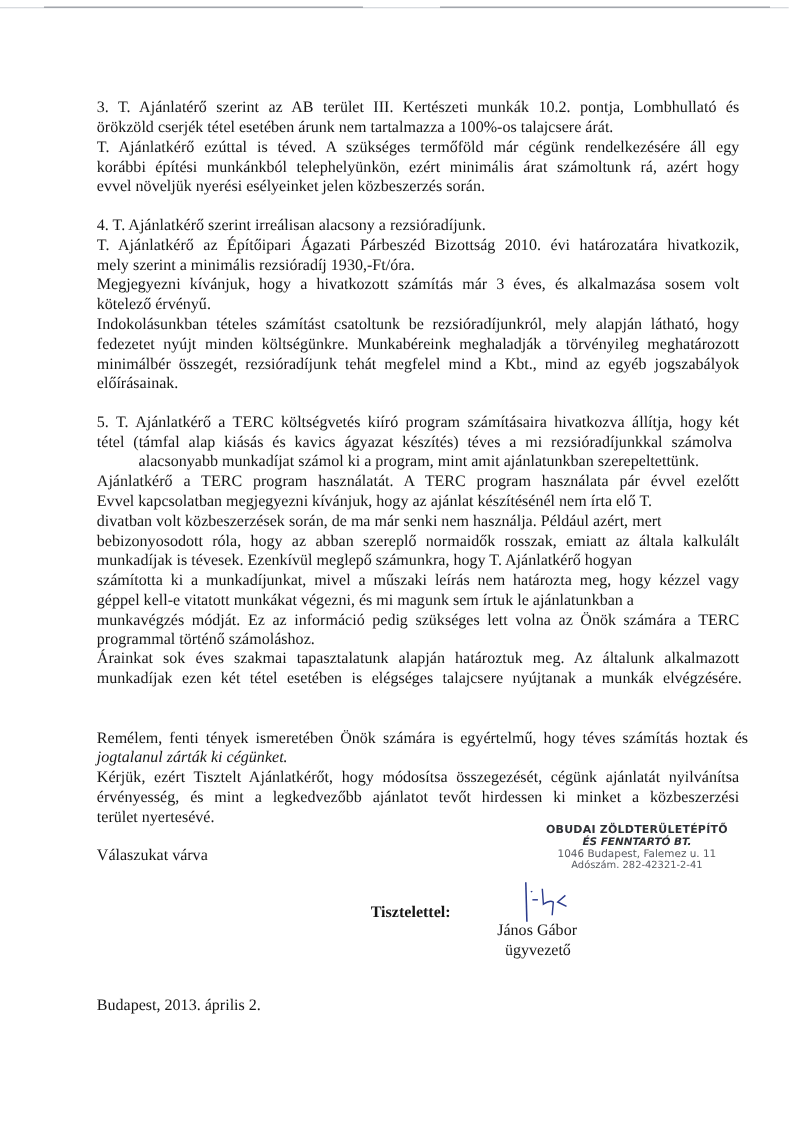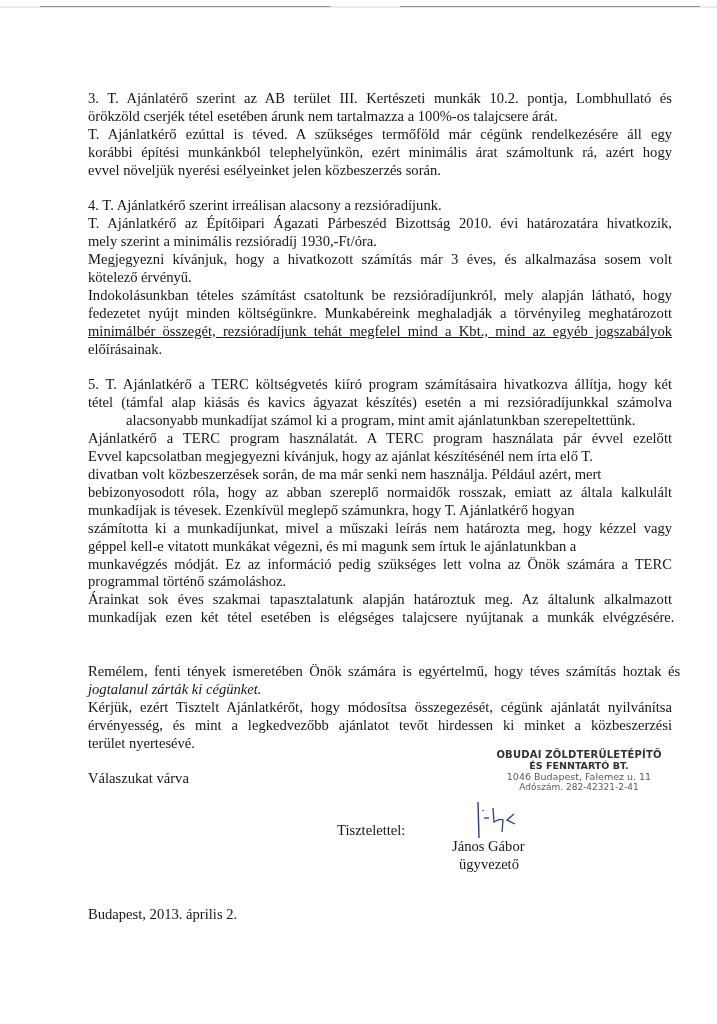--- a/index.html
+++ b/index.html
@@ -19,21 +19,21 @@
   .line { display:block; }
   .gap { height:17.9px; }
   .gap2 { height:35.8px; }
   .closing { position:absolute; font-family:"Liberation Serif", "DejaVu Serif", serif; font-size:14.6px; color:#161616; }
   .stamp {
     position:absolute; left:474px; top:749px; width:210px; text-align:center;
     font-family:"DejaVu Sans", "Liberation Sans", sans-serif; color:#2f3136;
     line-height:11px;
   }
   .stamp .s1 { font-size:10px; font-weight:bold; letter-spacing:0.2px; }
-  .stamp .s2 { font-size:9.5px; font-weight:bold; }
+  .stamp .s2 { font-size:9.5px; font-weight:bold; font-style:italic; }
   .stamp .s3 { font-size:9.5px; color:#55585e; }
   .stamp .s4 { font-size:9px; color:#55585e; }
   .signature { position:absolute; left:470px; top:800px; width:70px; height:40px; }
 </style>
 </head>
 <body>
 
 <div class="scan-edge">
   <div class="seg1"></div>
   <div class="seg2"></div>
@@ -49,27 +49,27 @@
   </div>
   <div class="gap"></div>
   <div class="para">
     <span class="line" style="white-space: nowrap; display: block;">4. T. Ajánlatkérő szerint irreálisan alacsony a rezsióradíjunk.</span>
     <span class="line" style="white-space: nowrap; display: block; word-spacing: 4.97656px;">T. Ajánlatkérő az Építőipari Ágazati Párbeszéd Bizottság 2010. évi határozatára hivatkozik,</span>
     <span class="line" style="white-space: nowrap; display: block;">mely szerint a minimális rezsióradíj 1930,-Ft/óra.</span>
     <span class="line" style="white-space: nowrap; display: block; word-spacing: 4.6276px;">Megjegyezni kívánjuk, hogy a hivatkozott számítás már 3 éves, és alkalmazása sosem volt</span>
     <span class="line" style="white-space: nowrap; display: block;">kötelező érvényű.</span>
     <span class="line" style="white-space: nowrap; display: block; word-spacing: 4.23264px;">Indokolásunkban tételes számítást csatoltunk be rezsióradíjunkról, mely alapján látható, hogy</span>
     <span class="line" style="white-space: nowrap; display: block; word-spacing: 4.1582px;">fedezetet nyújt minden költségünkre. Munkabéreink meghaladják a törvényileg meghatározott</span>
-    <span class="line" style="white-space: nowrap; display: block; word-spacing: 3.64915px; text-decoration: underline;">minimálbér összegét, rezsióradíjunk tehát megfelel mind a Kbt., mind az egyéb jogszabályok</span>
+    <span class="line" style="white-space: nowrap; display: block; word-spacing: 3.64915px;">minimálbér összegét, rezsióradíjunk tehát megfelel mind a Kbt., mind az egyéb jogszabályok</span>
     <span class="line" style="white-space: nowrap; display: block;">előírásainak.</span>
   </div>
   <div class="gap"></div>
   <div class="para">
     <span class="line" style="white-space: nowrap; display: block; word-spacing: 3.10677px;">5. T. Ajánlatkérő a TERC költségvetés kiíró program számításaira hivatkozva állítja, hogy két</span>
-    <span class="line" style="white-space: nowrap; display: block; word-spacing: 4.43099px;">tétel (támfal alap kiásás és kavics ágyazat készítés) esetén a mi rezsióradíjunkkal számolva</span>
+    <span class="line" style="white-space: nowrap; display: block; word-spacing: 4.43099px;">tétel (támfal alap kiásás és kavics ágyazat készítés) téves a mi rezsióradíjunkkal számolva</span>
     <span class="line" style="white-space: nowrap; display: block; margin-left: 38px;">alacsonyabb munkadíjat számol ki a program, mint amit ajánlatunkban szerepeltettünk.</span>
     <span class="line" style="white-space: nowrap; display: block; word-spacing: 6.20455px;">Ajánlatkérő a TERC program használatát. A TERC program használata pár évvel ezelőtt</span>
     <span class="line" style="white-space: nowrap; display: block;">Evvel kapcsolatban megjegyezni kívánjuk, hogy az ajánlat készítésénél nem írta elő T.</span>
     <span class="line" style="white-space: nowrap; display: block;">divatban volt közbeszerzések során, de ma már senki nem használja. Például azért, mert</span>
     <span class="line" style="white-space: nowrap; display: block; word-spacing: 4.79261px;">bebizonyosodott róla, hogy az abban szereplő normaidők rosszak, emiatt az általa kalkulált</span>
     <span class="line" style="white-space: nowrap; display: block;">munkadíjak is tévesek. Ezenkívül meglepő számunkra, hogy T. Ajánlatkérő hogyan</span>
     <span class="line" style="white-space: nowrap; display: block; word-spacing: 3.49399px;">számította ki a munkadíjunkat, mivel a műszaki leírás nem határozta meg, hogy kézzel vagy</span>
     <span class="line" style="white-space: nowrap; display: block;">géppel kell-e vitatott munkákat végezni, és mi magunk sem írtuk le ajánlatunkban a</span>
     <span class="line" style="white-space: nowrap; display: block; word-spacing: 3.23438px;">munkavégzés módját. Ez az információ pedig szükséges lett volna az Önök számára a TERC</span>
     <span class="line" style="white-space: nowrap; display: block;">programmal történő számoláshoz.</span>
@@ -87,21 +87,21 @@
 </div>
 
 <div class="stamp">
   <div class="s1">OBUDAI ZÖLDTERÜLETÉPÍTŐ</div>
   <div class="s2">ÉS FENNTARTÓ BT.</div>
   <div class="s3">1046 Budapest, Falemez u. 11</div>
   <div class="s4">Adószám. 282-42321-2-41</div>
 </div>
 
 <div class="closing" style="left:88px; top:770px;">Válaszukat várva</div>
-<div class="closing" style="left:337px; top:822px;">Tisztelettel:</div>
+<div class="closing" style="left:337px; top:822px;font-weight:bold;">Tisztelettel:</div>
 
 <svg class="signature" viewBox="0 0 70 40">
   <path d="M8 2 L9 38" stroke="#2a3a8c" stroke-width="1.4" fill="none"></path>
   <path d="M14 18 L19 18" stroke="#2a3a8c" stroke-width="1.3" fill="none"></path>
   <path d="M13 10 L13.5 11" stroke="#2a3a8c" stroke-width="1.5" fill="none"></path>
   <path d="M23 8 L24 22 Q30 18 33 20 L32 32" stroke="#2a3a8c" stroke-width="1.3" fill="none"></path>
   <path d="M44 14 L37 20 L45 24" stroke="#2a3a8c" stroke-width="1.3" fill="none"></path>
 </svg>
 
 <div class="closing" style="left:452px; top:838px;">János Gábor</div>

